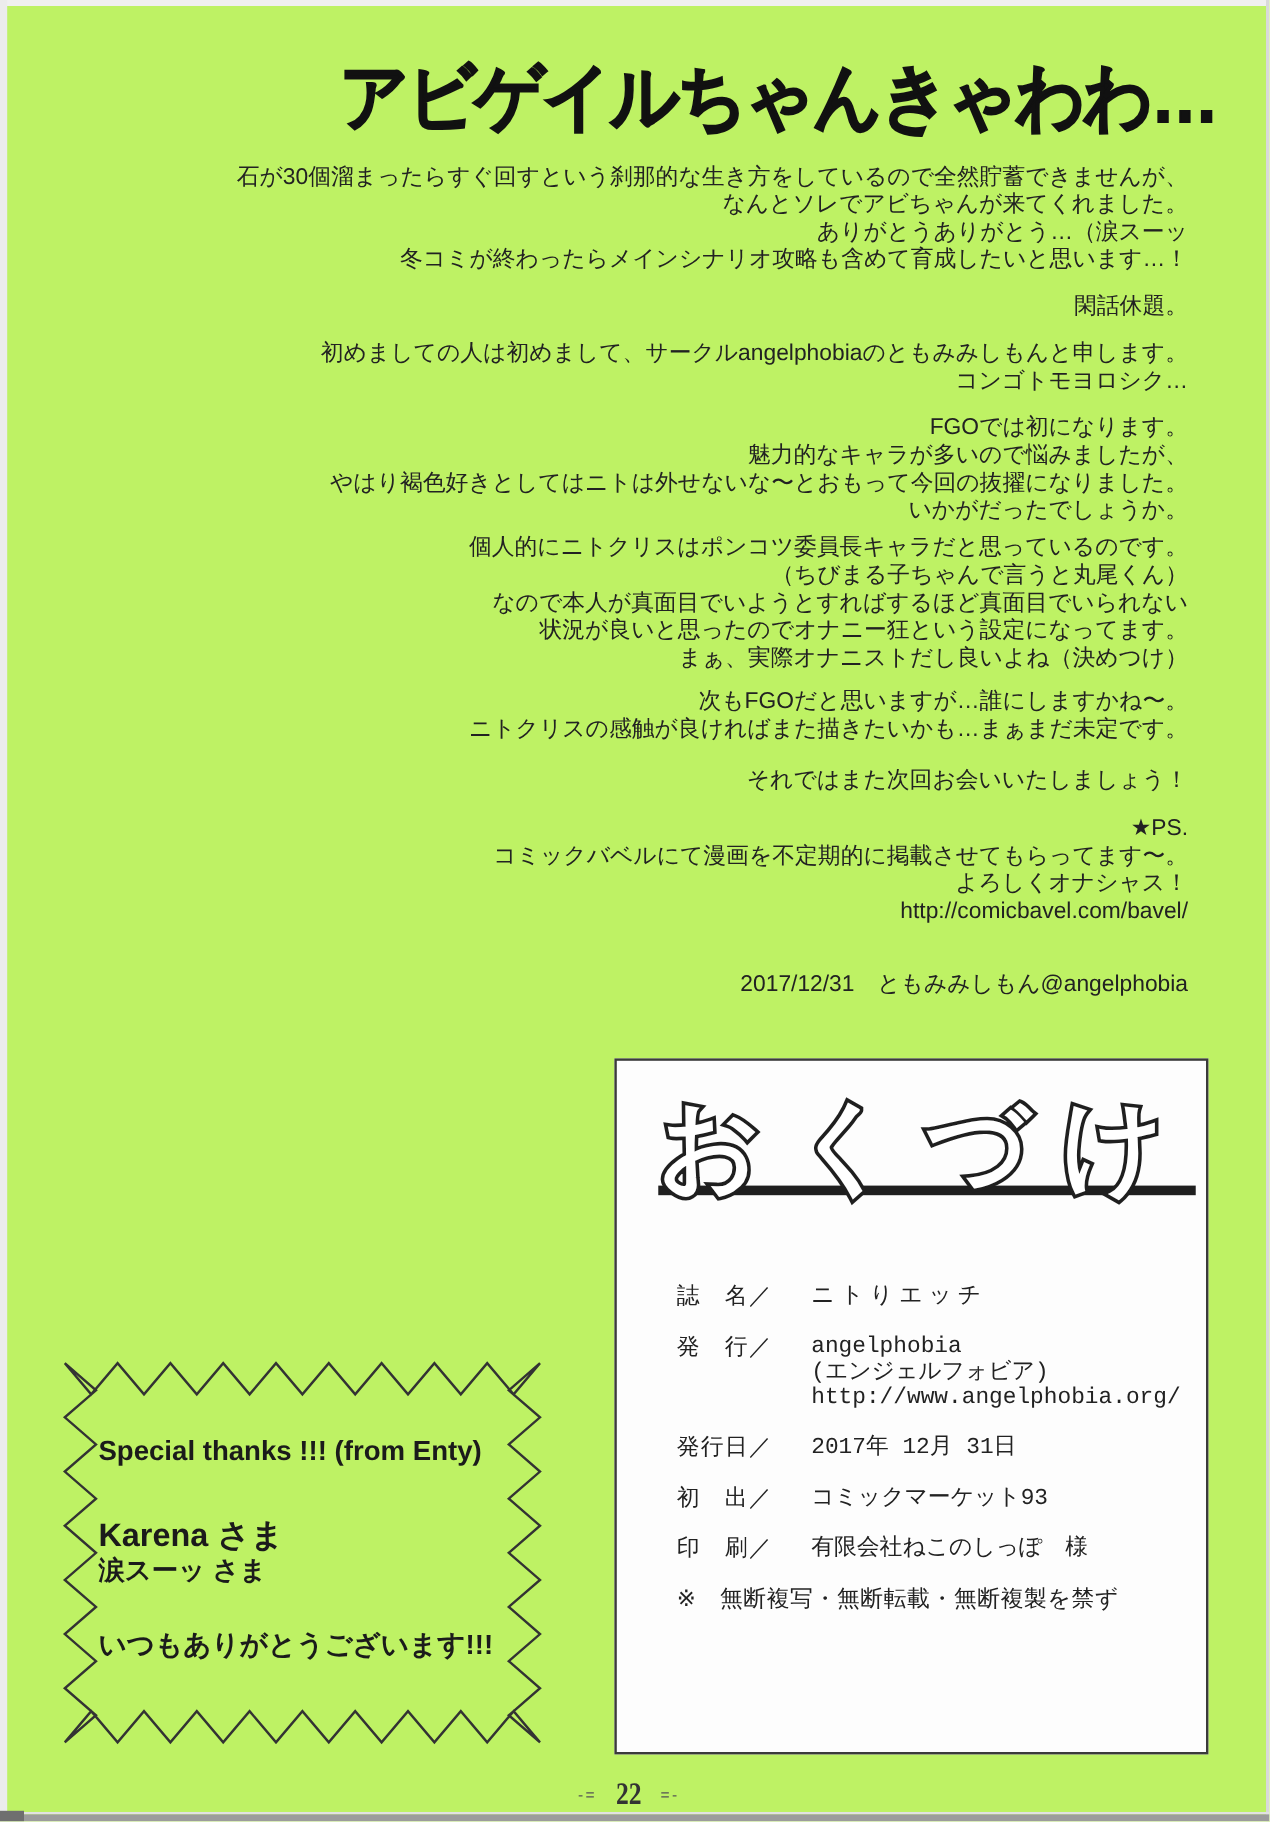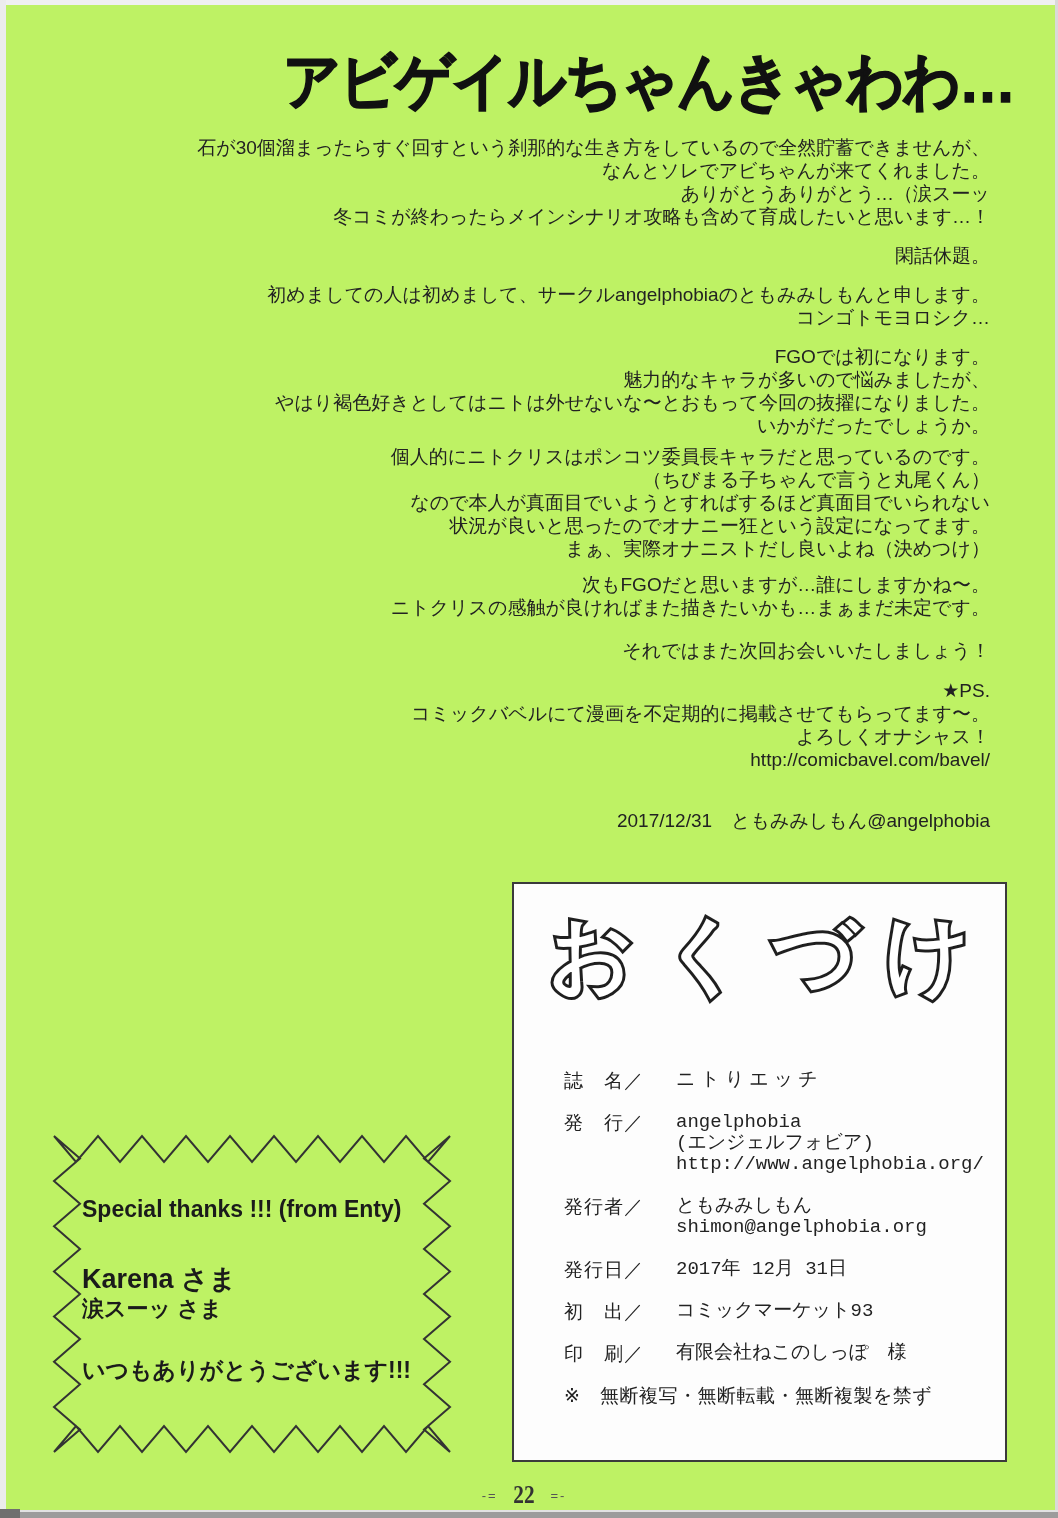--- a/index.html
+++ b/index.html
@@ -44,20 +44,21 @@
   .colophon{
     position:absolute;left:512px;top:882px;width:495px;height:580px;
     border:2px solid #3b3b3b;box-sizing:border-box;background:#fdfdfd;
   }
   .colophon-heading{
     position:absolute;top:14px;left:0;right:0;text-align:center;
     font-family:"DejaVu Sans",sans-serif;
     font-size:84px;font-weight:700;letter-spacing:26px;text-indent:26px;
     color:#ffffff;-webkit-text-stroke:6px #1f1f1f;paint-order:stroke fill;
     white-space:nowrap;
+    text-decoration:underline;
   }
   .colophon-rows{
     position:absolute;top:186px;left:50px;right:14px;
     font-size:19px;line-height:21px;color:#222;
   }
   .crow{display:flex;margin-bottom:21px;}
   .crow-label{flex:0 0 112px;letter-spacing:1px;white-space:nowrap;}
   .crow-value{white-space:pre-line;font-family:Liberation Mono, monospace;}
   .value-spaced{letter-spacing:5px;}
   .copyright-note{margin-top:1px;letter-spacing:.5px;white-space:nowrap;}
@@ -130,25 +131,20 @@
         <span class="crow-label">誌　名／</span>
         <span class="crow-value value-spaced">ニトりエッチ</span>
       </div>
       <div class="crow">
         <span class="crow-label">発　行／</span>
         <span class="crow-value">angelphobia
 (エンジェルフォビア)
 http://www.angelphobia.org/</span>
       </div>
       <div class="crow">
-        <span class="crow-label">発行者／</span>
-        <span class="crow-value">ともみみしもん
-shimon@angelphobia.org</span>
-      </div>
-      <div class="crow">
         <span class="crow-label">発行日／</span>
         <span class="crow-value">2017年 12月 31日</span>
       </div>
       <div class="crow">
         <span class="crow-label">初　出／</span>
         <span class="crow-value">コミックマーケット93</span>
       </div>
       <div class="crow">
         <span class="crow-label">印　刷／</span>
         <span class="crow-value">有限会社ねこのしっぽ　様</span>

